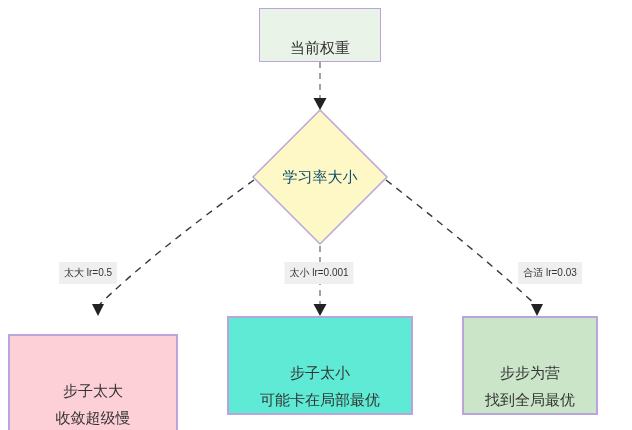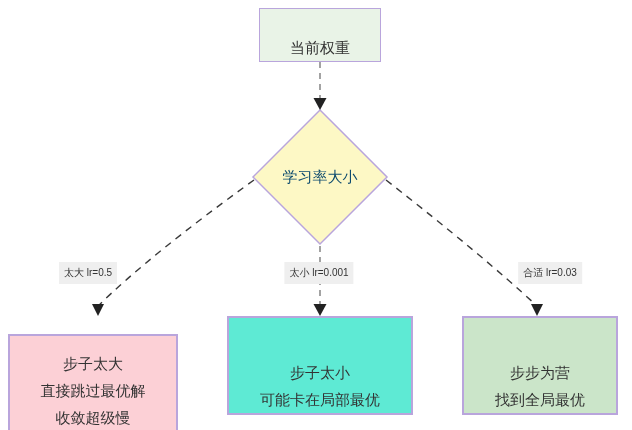--- a/index.html
+++ b/index.html
@@ -33,21 +33,21 @@
     left: 259px; top: 8px; width: 122px; height: 54px;
     background: #e9f3e7;
     border: 1px solid #b9a5dc;
   }
   .node-outcome {
     top: 316px; height: 99px;
     border: 2px solid #b9a5dc;
   }
   .node-too-large  { left: 8px;   width: 170px; background: #fcd0d6; margin-top: 18px; }
   .node-too-small  { left: 227px; width: 186px; background: #5eead4; }
-  .node-just-right { left: 462px; width: 156px; background: #cbe5c9; }
+  .node-just-right { left: 462px; width: 136px; background: #cbe5c9; }
   .diamond-label {
     position: absolute;
     left: 250px; top: 168px; width: 140px;
     text-align: center;
     font-size: 15px;
     color: #0c4a6e;
   }
   .edge-label {
     position: absolute;
     top: 262px;
@@ -90,21 +90,20 @@
   </div>
 
   <div class="diamond-label">学习率大小</div>
 
   <div class="edge-label edge-label-too-large">太大 lr=0.5</div>
   <div class="edge-label edge-label-too-small">太小 lr=0.001</div>
   <div class="edge-label edge-label-just-right">合适 lr=0.03</div>
 
   <div class="node node-outcome node-too-large">
     <div>步子太大</div>
-    <div>直接跳过最优解</div>
     <div>收敛超级慢</div>
   </div>
 
   <div class="node node-outcome node-too-small">
     <div>步子太小</div>
     <div>可能卡在局部最优</div>
   </div>
 
   <div class="node node-outcome node-just-right">
     <div>步步为营</div>

